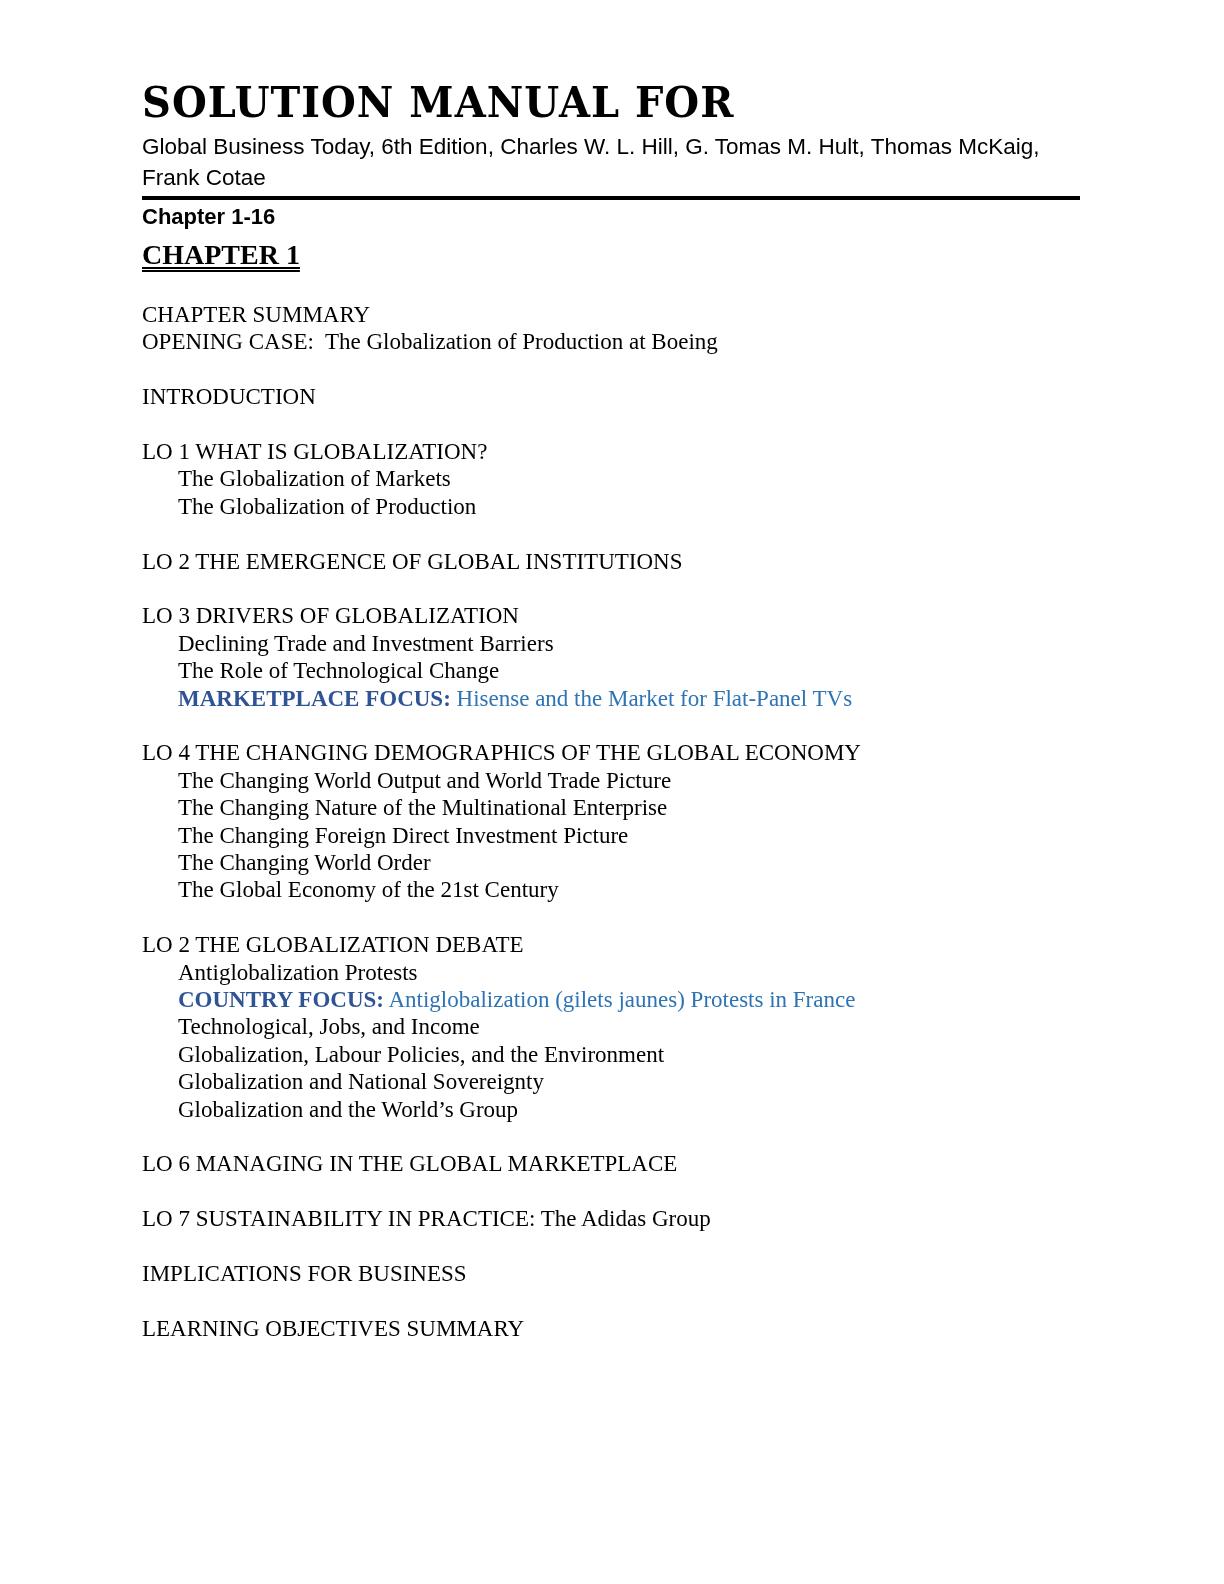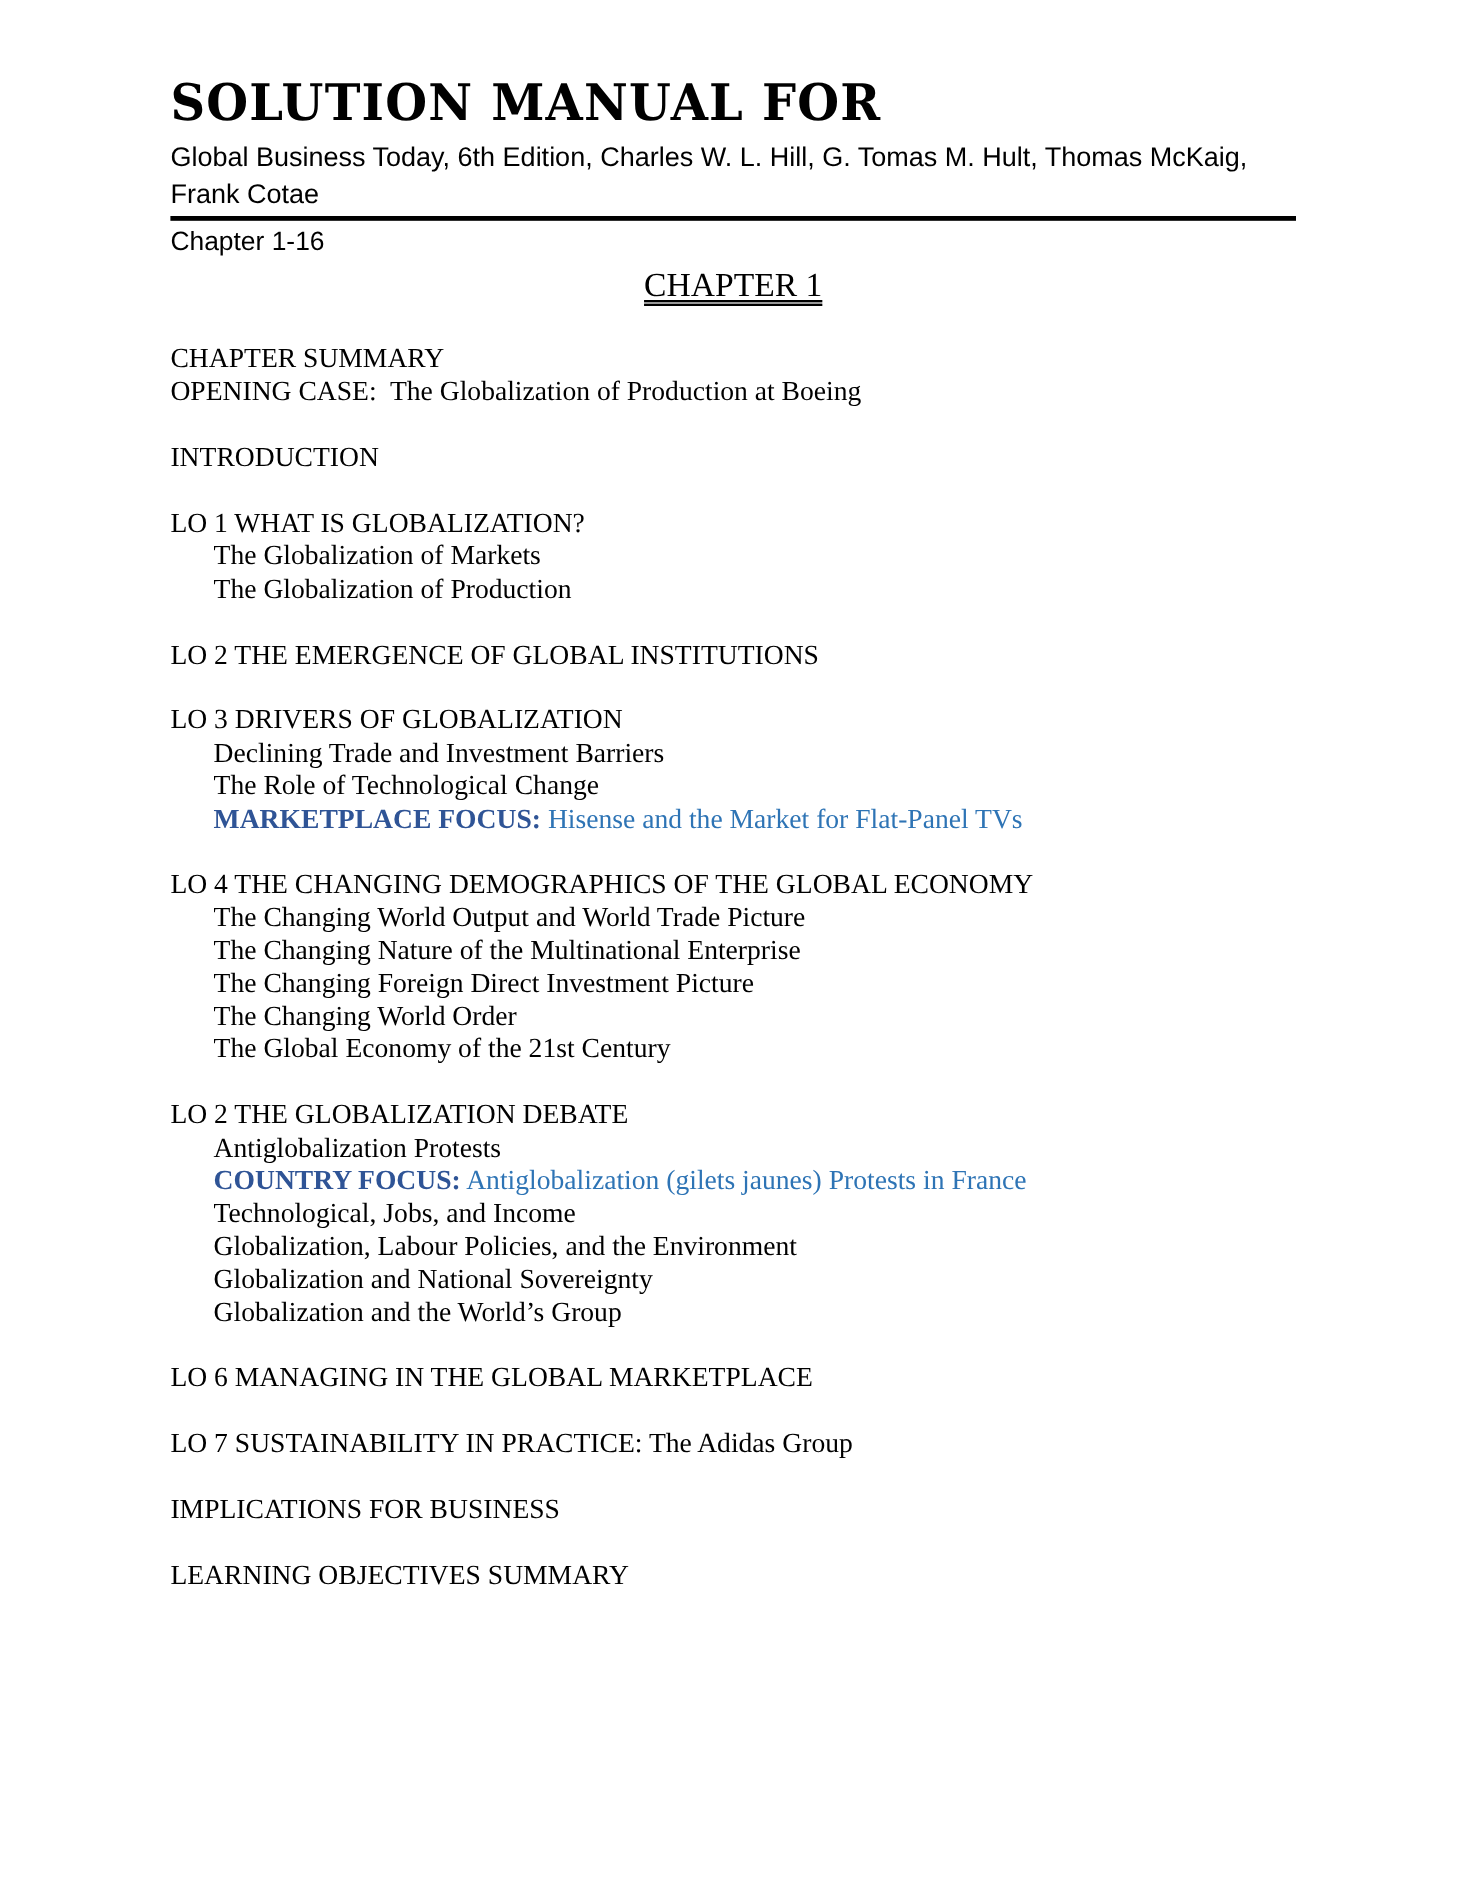--- a/index.html
+++ b/index.html
@@ -9,21 +9,21 @@
   }
   *{margin:0;padding:0;box-sizing:border-box;}
   html,body{background:#ffffff;}
   body{
     width:1224px;height:1584px;overflow:hidden;
     font-family:"Liberation Serif","DejaVu Serif",serif;
     color:var(--ink);
   }
   .page{
     width:1224px;height:1584px;
-    padding:64px 144px 0 142px;
+    padding:80px 144px 0 142px;
     position:relative;
   }
   .doc-title{
     font-family:"DejaVu Serif","Liberation Serif",serif;
     font-weight:900;
     font-size:40px;
     line-height:44px;
     letter-spacing:1px;
     transform-origin:left center;
     transform:scaleY(1.05);
@@ -35,28 +35,28 @@
     margin-top:7px;
     max-width:936px;
   }
   .rule{
     width:938px;
     border-bottom:4.5px solid #000;
     margin-top:3px;
   }
   .chapter-range{
     font-family:"Liberation Sans","DejaVu Sans",sans-serif;
-    font-weight:normal;
+    font-weight:bold;
     font-size:22px;
     line-height:28px;
     margin-top:3px;
   }
   .chapter-heading{
-    text-align:center;
-    font-weight:normal;
+    text-align:left;
+    font-weight:bold;
     font-size:28px;
     line-height:34px;
     margin-top:7px;
   }
   .chapter-heading .hline{
     display:inline-block;
     text-decoration:underline double;
     text-decoration-thickness:2px;
     text-underline-offset:3px;
   }

